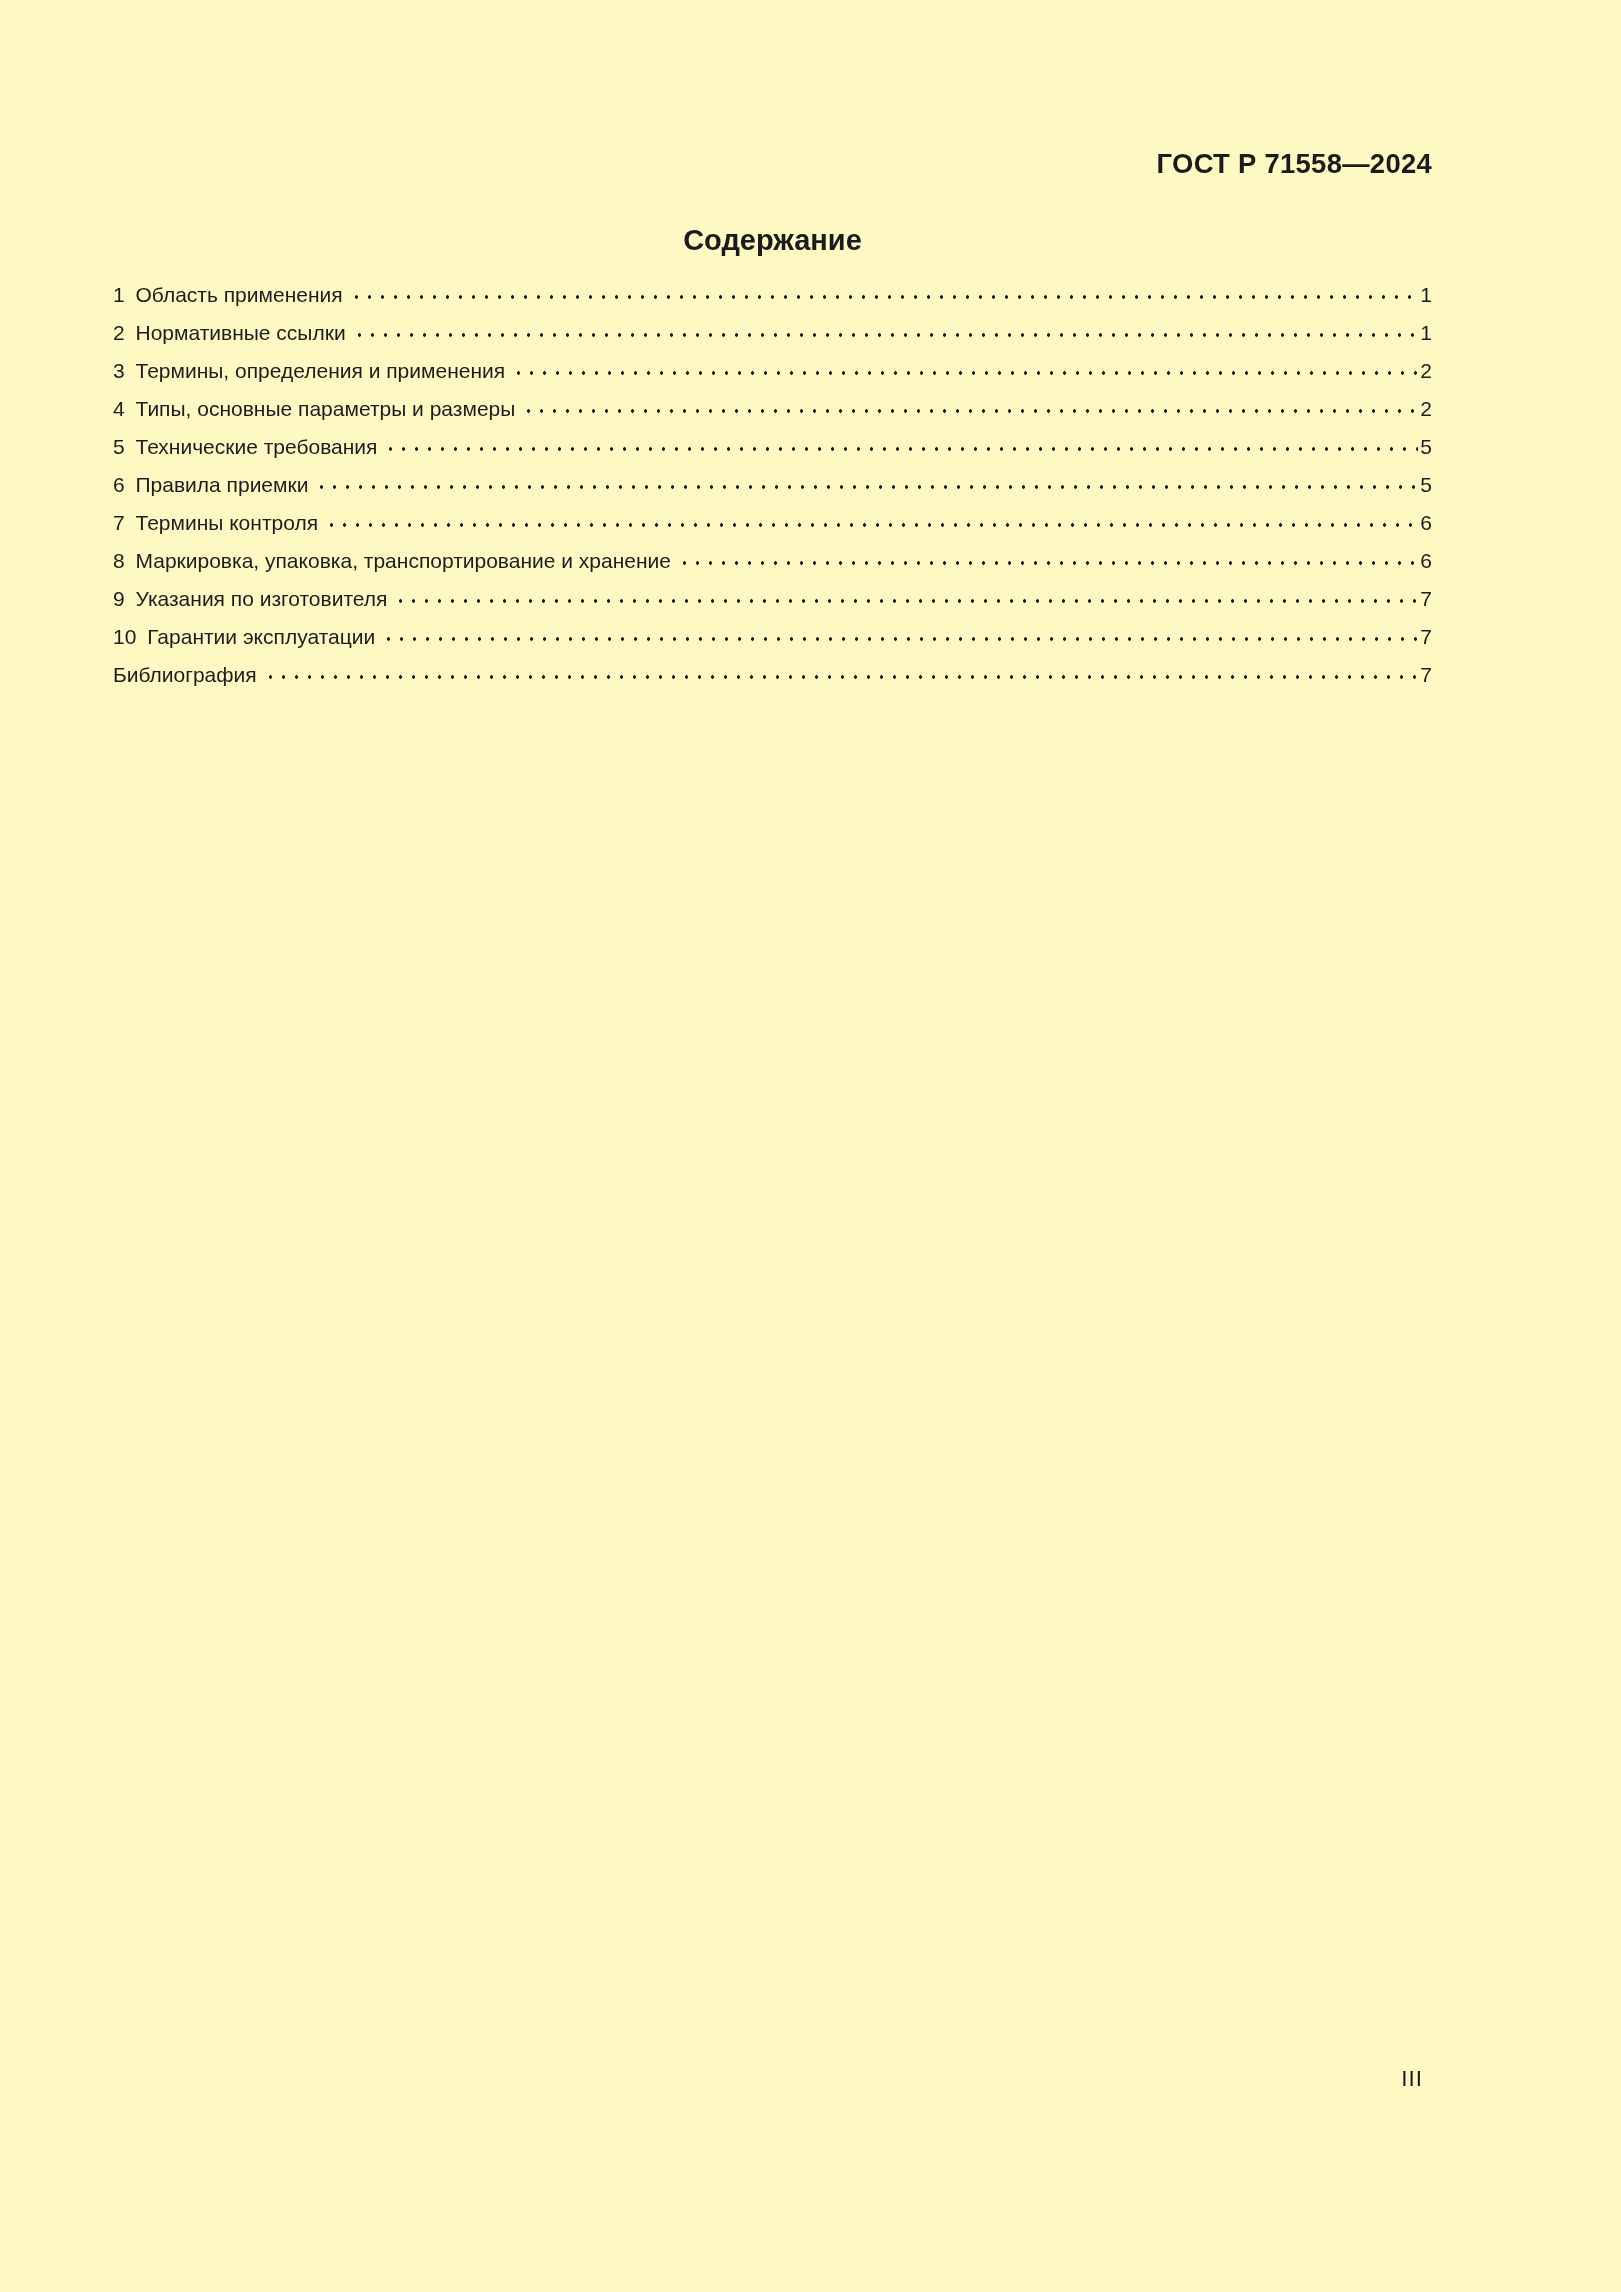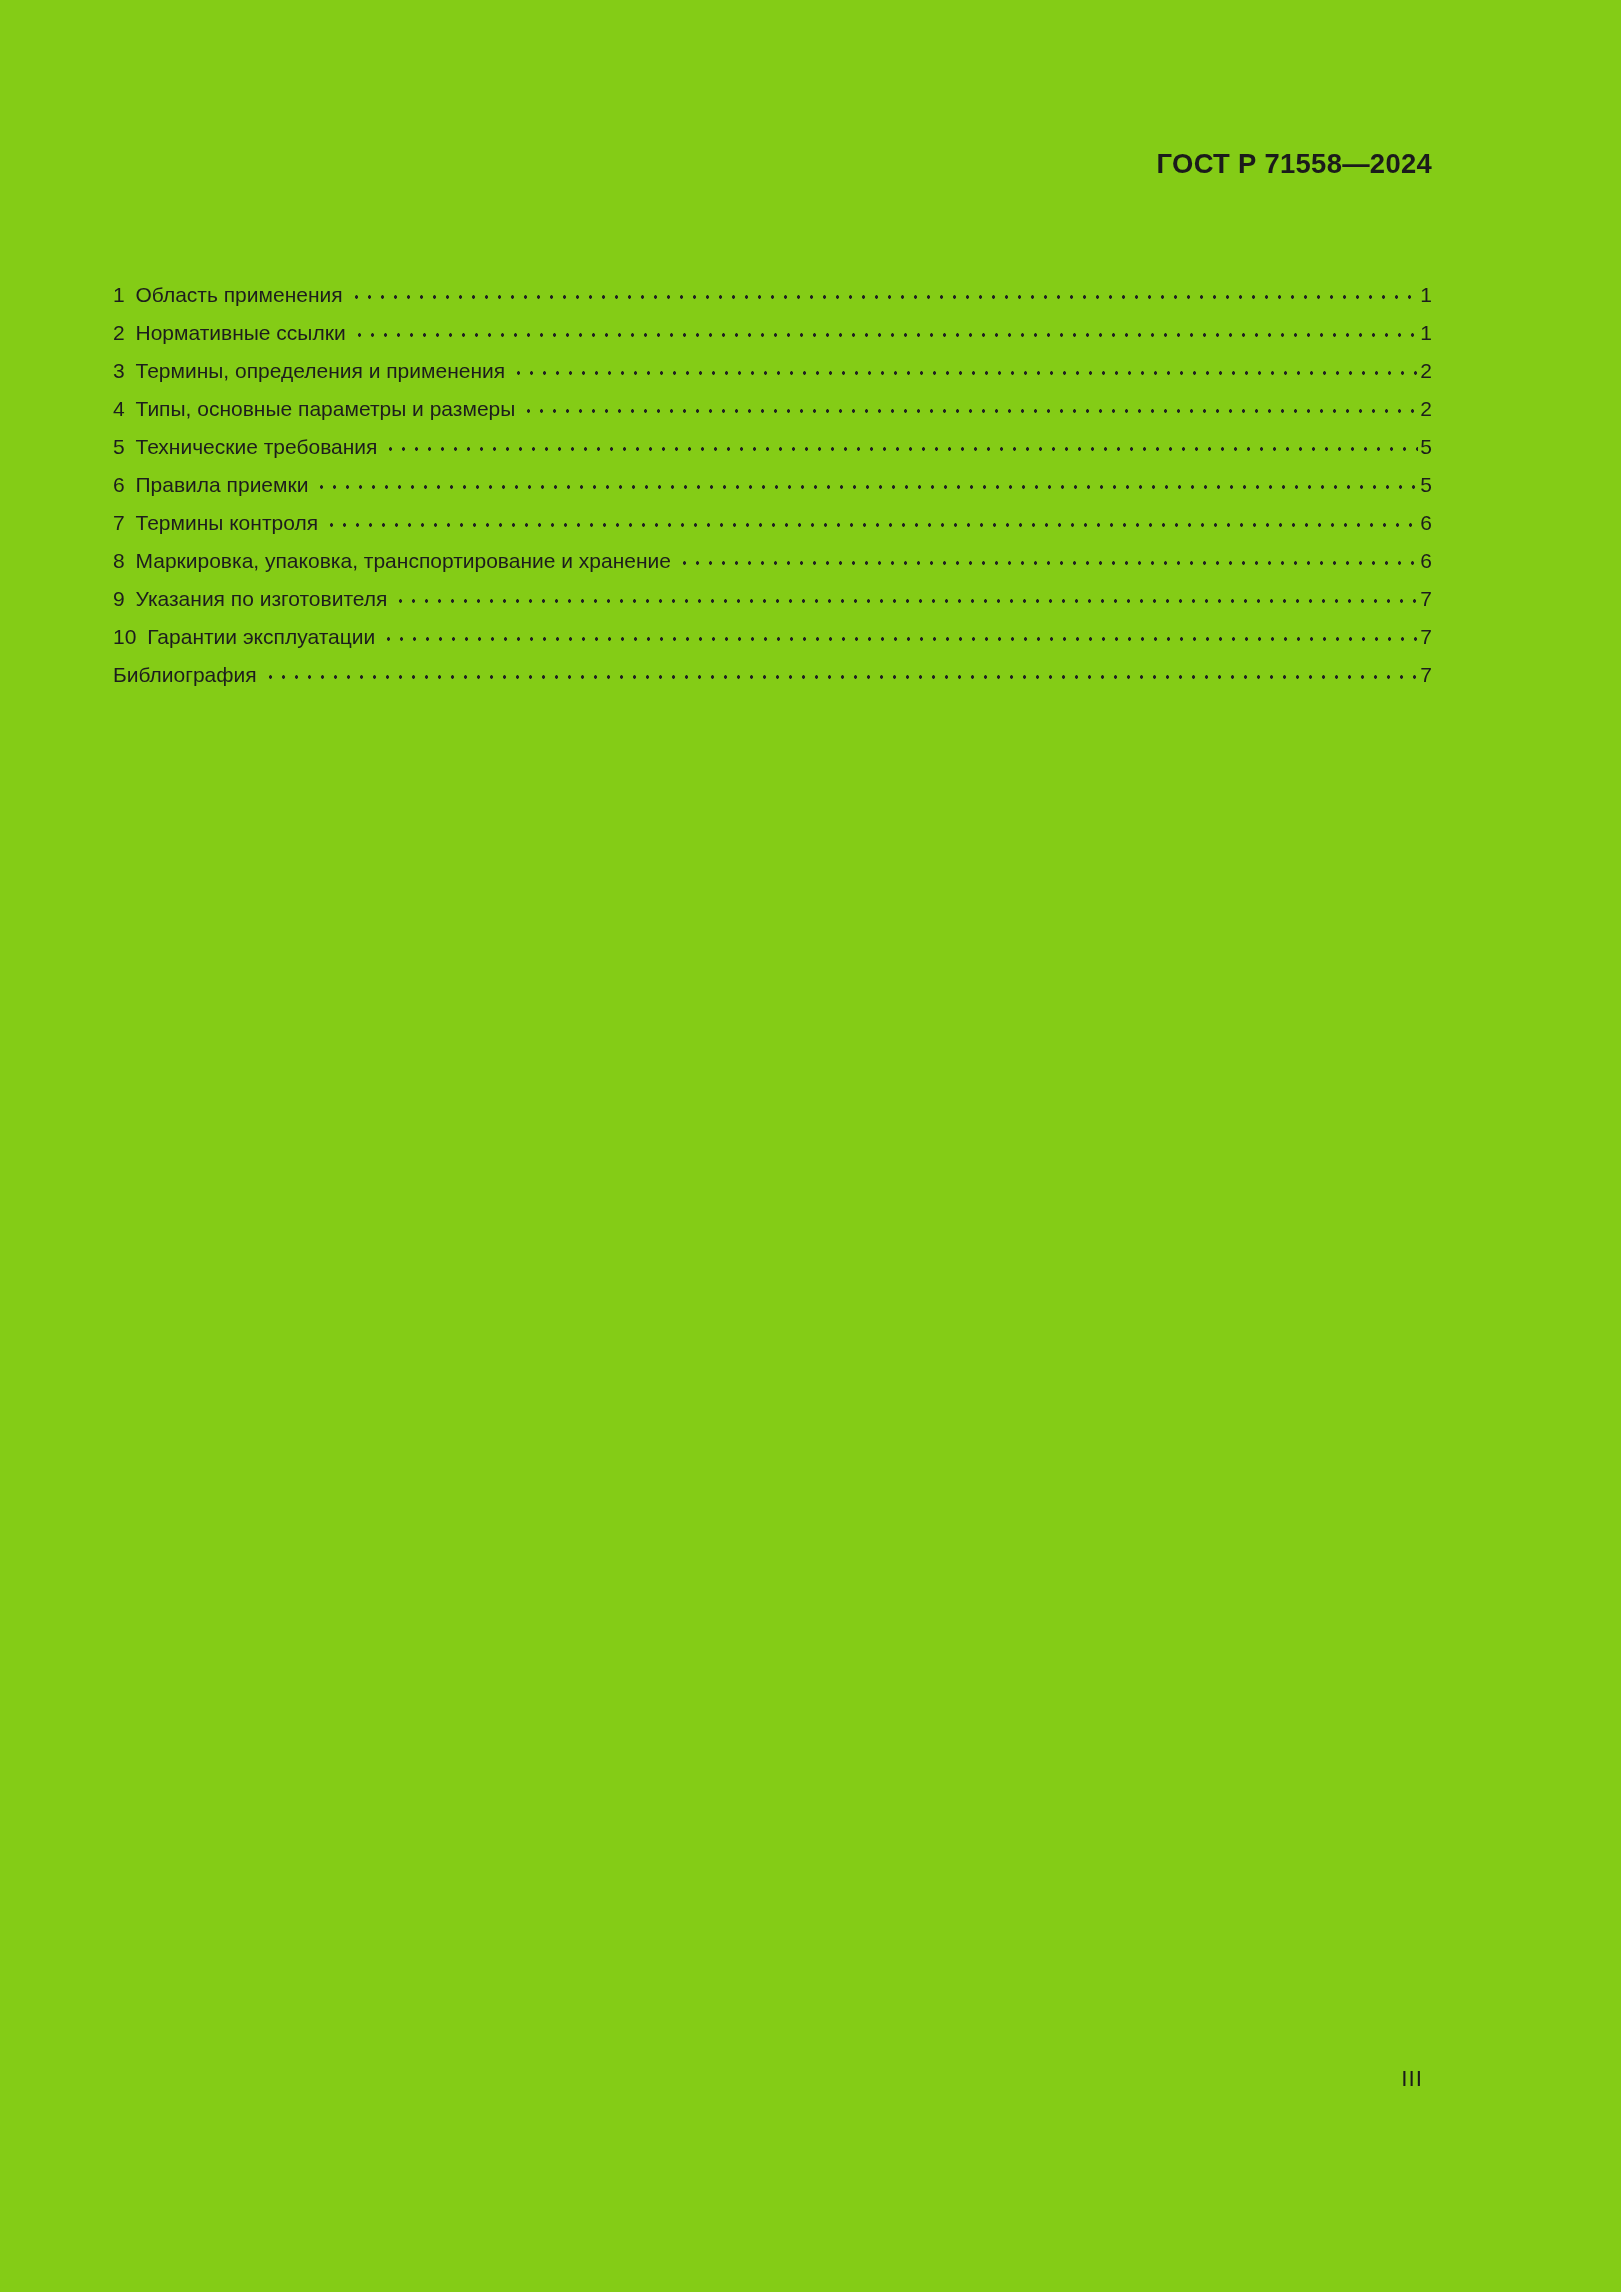--- a/index.html
+++ b/index.html
@@ -5,21 +5,21 @@
   html, body {
     margin: 0;
     padding: 0;
     background: #e8e8e8;
   }
   .page {
     position: relative;
     width: 1621px;
     height: 2293px;
     margin: 0 auto;
-    background: #84cc16;
+    background: #fef9c3;
     font-family: "Liberation Sans", sans-serif;
     color: #1b1b1b;
     overflow: hidden;
   }
   .doc-header {
     position: absolute;
     top: 148px;
     right: 189px;
     font-size: 27.4px;
     font-weight: bold;
@@ -78,20 +78,21 @@
     letter-spacing: 1px;
   }
 </style>
 </head>
 <body>
 
 <div class="page">
 
   <div class="doc-header">ГОСТ Р 71558—2024</div>
 
+  <div class="doc-title">Содержание</div>
 
   <div class="toc">
 
     <div class="toc-row">
       <span class="toc-num">1</span>
       <span class="toc-label">Область применения</span>
       <span class="toc-leader"></span>
       <span class="toc-page">1</span>
     </div>
 

